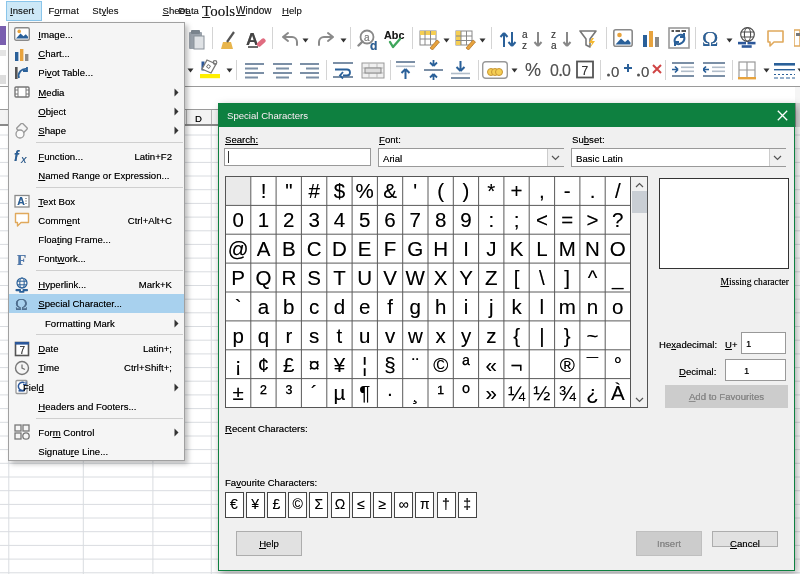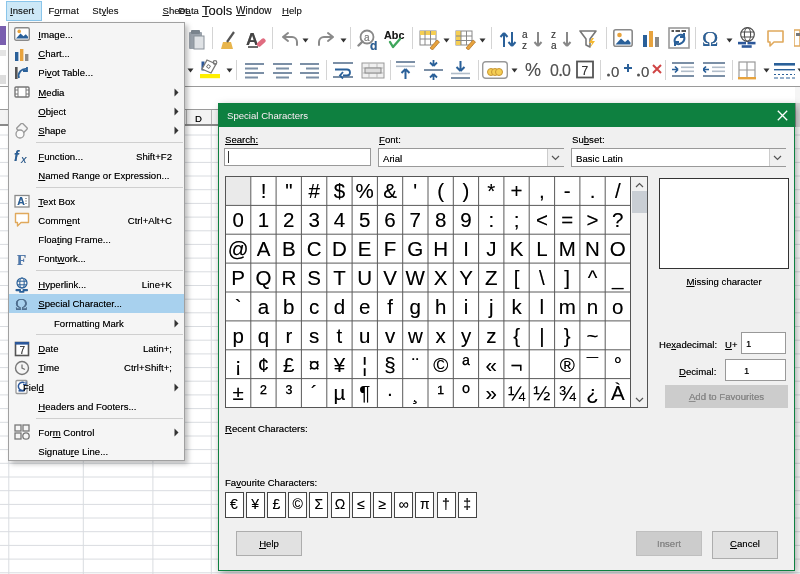--- a/index.html
+++ b/index.html
@@ -60,21 +60,21 @@
 <div class="ab" style="left:795px;top:0;width:5px;height:17px;background:#f5f5f5;"></div>
 <div class="ab" style="left:795px;top:17px;width:5px;height:24px;background:#d9d9d9;border-left:1px solid #999;"></div>
 </div>
 <div class="ab" style="left:0;top:0;width:800px;height:22px;background:#fff;border-bottom:1px solid #e0e0e0;color:#1a1a1a;">
 <div class="ab" style="left:6px;top:1px;width:36px;height:20px;background:#cde8f7;border:1px solid #8ac5ea;box-sizing:border-box;"></div>
 <div class="ab" style="left:10.1px;top:5px;font-size:9.6px;line-height:12px;"><u>I</u>nsert</div>
 <div class="ab" style="left:48.4px;top:5px;font-size:9.6px;line-height:12px;">F<u>o</u>rmat</div>
 <div class="ab" style="left:92.3px;top:5px;font-size:9.6px;line-height:12px;">St<u>y</u>les</div>
 <div class="ab" style="left:130.6px;top:5px;font-size:9.6px;line-height:12px;padding-left:32px;"><u>S</u>heet</div>
 <div class="ab" style="left:166.6px;top:5px;font-size:9.6px;line-height:12px;padding-left:12px;">D<u>a</u>ta</div>
-<div class="ab" style="left:202.0px;top:5px;font-size:13px;line-height:12px;"><u>T</u>ools</div>
+<div class="ab" style="left:202.0px;top:5px;font-size:15px;line-height:12px;font-family:Liberation Serif, serif;"><u>T</u>ools</div>
 <div class="ab" style="left:236.0px;top:5px;font-size:10px;line-height:12px;"><u>W</u>indow</div>
 <div class="ab" style="left:282.0px;top:5px;font-size:9.6px;line-height:12px;"><u>H</u>elp</div>
 </div>
 <div class="ab" style="left:0;top:22px;width:800px;height:63px;background:#fff;"></div>
 <div class="ab" style="left:0;top:85.5px;width:800px;height:1.5px;background:#9a9a9a;"></div>
 <svg class="ab" style="left:187px;top:29px" width="20" height="22" viewBox="0 0 20 22">
     <rect x="2" y="3" width="13" height="17" rx="1" fill="#9aa2ab"></rect>
     <rect x="4" y="1" width="9" height="4" rx="1" fill="#7a848d"></rect>
     <rect x="7" y="7" width="10" height="13" fill="#dfe2e5" stroke="#8a929a"></rect>
   </svg>
@@ -355,21 +355,21 @@
 <div class="ab lbl" style="left:38.3px;top:125.0px;line-height:12px;"><u>S</u>hape</div>
 <svg class="ab" style="left:174px;top:126.0px" width="5" height="9" viewBox="0 0 5 9">
     <path d="M0.5 0.5 L4.5 4.5 L0.5 8.5 Z" fill="#333"></path>
   </svg>
 <div class="ab" style="left:36px;top:141.8px;width:147px;height:1px;background:#cfcfcf;"></div>
 <svg class="ab" style="left:14px;top:148.2px" width="16" height="16" viewBox="0 0 16 16">
     <text x="0" y="13" font-size="14" font-style="italic" font-weight="bold" fill="#2a6099">f</text>
     <text x="7" y="15" font-size="11" font-style="italic" fill="#2a6099">x</text>
   </svg>
 <div class="ab lbl" style="left:38.3px;top:150.7px;line-height:12px;"><u>F</u>unction...</div>
-<div class="ab lbl" style="left:0;top:150.7px;width:172px;text-align:right;line-height:12px;">Shift+F2</div>
+<div class="ab lbl" style="left:0;top:150.7px;width:172px;text-align:right;line-height:12px;">Latin+F2</div>
 <div class="ab lbl" style="left:38.3px;top:170.0px;line-height:12px;text-align:right;"><u>N</u>amed Range or Expression...</div>
 <div class="ab" style="left:36px;top:186.7px;width:147px;height:1px;background:#cfcfcf;"></div>
 <svg class="ab" style="left:14px;top:193.1px" width="16" height="16" viewBox="0 0 16 16">
     <rect x="1" y="2.5" width="14" height="11.5" fill="#fff" stroke="#8a8a8a" stroke-width="1.3"></rect>
     <text x="3.2" y="12" font-size="10.5" font-weight="bold" fill="#2a6099">A</text>
     <path d="M11 5.5 H13 M11 8 H13 M11 10.5 H13" stroke="#9a9a9a" stroke-width="0.9"></path>
   </svg>
 <div class="ab lbl" style="left:38.3px;top:195.6px;line-height:12px;"><u>T</u>ext Box</div>
 <svg class="ab" style="left:14px;top:212.4px" width="16" height="16" viewBox="0 0 16 16">
     <path d="M1.5 1.5 H14.5 V10.5 H7 L3.5 14 V10.5 H1.5 Z" fill="#fff" stroke="#e0a95c" stroke-width="1.4" stroke-linejoin="round"></path>
@@ -384,27 +384,27 @@
 <div class="ab" style="left:36px;top:270.1px;width:147px;height:1px;background:#cfcfcf;"></div>
 <svg class="ab" style="left:14px;top:276.5px" width="16" height="16" viewBox="0 0 16 16">
     <circle cx="8" cy="6" r="5" fill="none" stroke="#2a6099" stroke-width="1.2"></circle>
     <ellipse cx="8" cy="6" rx="2.2" ry="5" fill="none" stroke="#2a6099" stroke-width="1"></ellipse>
     <path d="M3.2 4.2 H12.8 M3.2 7.8 H12.8" stroke="#2a6099"></path>
     <rect x="1.5" y="12" width="5.5" height="2.2" rx="0.8" fill="#2a6099"></rect>
     <rect x="8.5" y="12" width="5.5" height="2.2" rx="0.8" fill="#2a6099"></rect>
     <rect x="5" y="14" width="5.5" height="1.8" rx="0.8" fill="#2a6099"></rect>
   </svg>
 <div class="ab lbl" style="left:38.3px;top:279.0px;line-height:12px;"><u>H</u>yperlink...</div>
-<div class="ab lbl" style="left:0;top:279.0px;width:172px;text-align:right;line-height:12px;">Line+K</div>
+<div class="ab lbl" style="left:0;top:279.0px;width:172px;text-align:right;line-height:12px;">Mark+K</div>
 <div class="ab" style="left:9px;top:293.8px;width:175px;height:19px;background:#a8d1ee;"></div>
 <svg class="ab" style="left:14px;top:295.8px" width="16" height="16" viewBox="0 0 16 16">
     <text x="1" y="14" font-size="17" fill="#4d6e91" font-family="Liberation Serif,serif">Ω</text>
   </svg>
 <div class="ab lbl" style="left:38.3px;top:298.2px;line-height:12px;"><u>S</u>pecial Character...</div>
-<div class="ab lbl" style="left:54px;top:317.5px;line-height:12px;">Formattin<u>g</u> Mark</div>
+<div class="ab lbl" style="left:45px;top:317.5px;line-height:12px;">Formattin<u>g</u> Mark</div>
 <svg class="ab" style="left:174px;top:318.5px" width="5" height="9" viewBox="0 0 5 9">
     <path d="M0.5 0.5 L4.5 4.5 L0.5 8.5 Z" fill="#333"></path>
   </svg>
 <div class="ab" style="left:36px;top:334.2px;width:147px;height:1px;background:#cfcfcf;"></div>
 <svg class="ab" style="left:14px;top:340.6px" width="16" height="16" viewBox="0 0 16 16">
     <rect x="1.5" y="1.5" width="13" height="13" fill="#fff" stroke="#555" stroke-width="1.6"></rect>
     <rect x="1" y="1" width="14" height="2.6" fill="#2b579a"></rect>
     <text x="5.5" y="13" font-size="10" fill="#333">7</text>
   </svg>
 <div class="ab lbl" style="left:38.3px;top:343.1px;line-height:12px;"><u>D</u>ate</div>
@@ -614,21 +614,21 @@
   </svg>
 <div class="ab" style="left:630px;top:176px;width:17.5px;height:232px;background:#f1f1f1;border:1px solid #555;box-sizing:border-box;"></div>
 <svg class="ab" style="left:635px;top:182px" width="9" height="6" viewBox="0 0 9 6">
     <path d="M1 5 L4.5 1.5 L8 5" stroke="#555" stroke-width="1.2" fill="none"></path>
   </svg>
 <svg class="ab" style="left:635px;top:397px" width="9" height="6" viewBox="0 0 9 6">
     <path d="M1 1 L4.5 4.5 L8 1" stroke="#555" stroke-width="1.2" fill="none"></path>
   </svg>
 <div class="ab" style="left:631.5px;top:191px;width:15px;height:22px;background:#c9ced4;"></div>
 <div class="ab" style="left:659px;top:178px;width:130px;height:91px;background:#fff;border:1px solid #333;box-sizing:border-box;"></div>
-<div class="ab lbl" style="left:659px;top:276px;width:130px;text-align:center;"><u>M</u>issing character</div>
+<div class="ab lbl" style="left:659px;top:276px;width:130px;text-align:right;font-family:Liberation Serif, serif;"><u>M</u>issing character</div>
 <div class="ab lbl" style="left:659px;top:339px;">He<u>x</u>adecimal:</div>
 <div class="ab lbl" style="left:725px;top:339px;"><u>U</u>+</div>
 <div class="ab" style="left:741px;top:332px;width:45px;height:22px;background:#fff;border:1px solid #999;box-sizing:border-box;"></div>
 <div class="ab lbl" style="left:746px;top:338px;">1</div>
 <div class="ab lbl" style="left:659px;top:366px;margin-left:20px;"><u>D</u>ecimal:</div>
 <div class="ab" style="left:725px;top:359px;width:61px;height:22px;background:#fff;border:1px solid #999;box-sizing:border-box;"></div>
 <div class="ab lbl" style="left:744px;top:365px;">1</div>
 <div class="ab" style="left:665px;top:385px;width:123px;height:23px;background:#cccccc;"></div>
 <div class="ab" style="left:665px;top:385px;width:123px;height:23px;font-size:9.6px;color:#8d8d8d;text-align:center;line-height:23px;"><u>A</u>dd to Favourites</div>
 <div class="ab lbl" style="left:225px;top:423px;"><u>R</u>ecent Characters:</div>
@@ -652,12 +652,12 @@
 <div class="ab" style="left:394.1px;top:492px;width:19px;height:26px;background:#fff;border:1px solid #444;box-sizing:border-box;"></div>
 <div class="ab" style="left:394.1px;top:492px;width:19px;height:26px;font-size:14px;color:#000;text-align:center;line-height:25px;">∞</div>
 <div class="ab" style="left:415.3px;top:492px;width:19px;height:26px;background:#fff;border:1px solid #444;box-sizing:border-box;"></div>
 <div class="ab" style="left:415.3px;top:492px;width:19px;height:26px;font-size:14px;color:#000;text-align:center;line-height:25px;">π</div>
 <div class="ab" style="left:436.5px;top:492px;width:19px;height:26px;background:#fff;border:1px solid #444;box-sizing:border-box;"></div>
 <div class="ab" style="left:436.5px;top:492px;width:19px;height:26px;font-size:14px;color:#000;text-align:center;line-height:25px;">†</div>
 <div class="ab" style="left:457.7px;top:492px;width:19px;height:26px;background:#fff;border:1px solid #444;box-sizing:border-box;"></div>
 <div class="ab" style="left:457.7px;top:492px;width:19px;height:26px;font-size:14px;color:#000;text-align:center;line-height:25px;">‡</div>
 <div class="ab" style="left:236px;top:531px;width:66px;height:25px;background:#e1e1e1;border:1px solid #adadad;box-sizing:border-box;font-size:9.6px;color:#000;text-align:center;line-height:23px;"><u>H</u>elp</div>
 <div class="ab" style="left:636px;top:531px;width:66px;height:25px;background:#cccccc;border:1px solid #bfbfbf;box-sizing:border-box;font-size:9.6px;color:#8d8d8d;text-align:center;line-height:23px;">Insert</div>
-<div class="ab" style="left:712px;top:531px;width:66px;height:28px;background:#e1e1e1;border:1px solid #adadad;box-sizing:border-box;font-size:9.6px;color:#000;text-align:center;line-height:23px;"><u>C</u>ancel</div>
+<div class="ab" style="left:712px;top:531px;width:66px;height:16px;background:#e1e1e1;border:1px solid #adadad;box-sizing:border-box;font-size:9.6px;color:#000;text-align:center;line-height:23px;"><u>C</u>ancel</div>
 </body></html>

